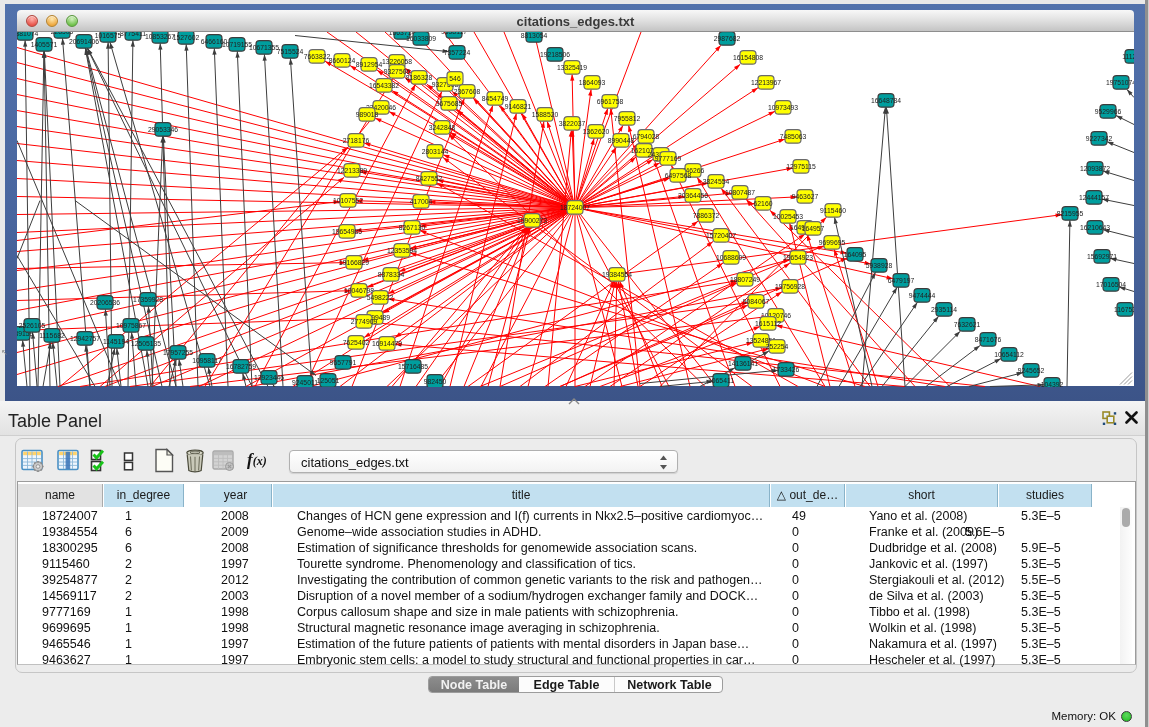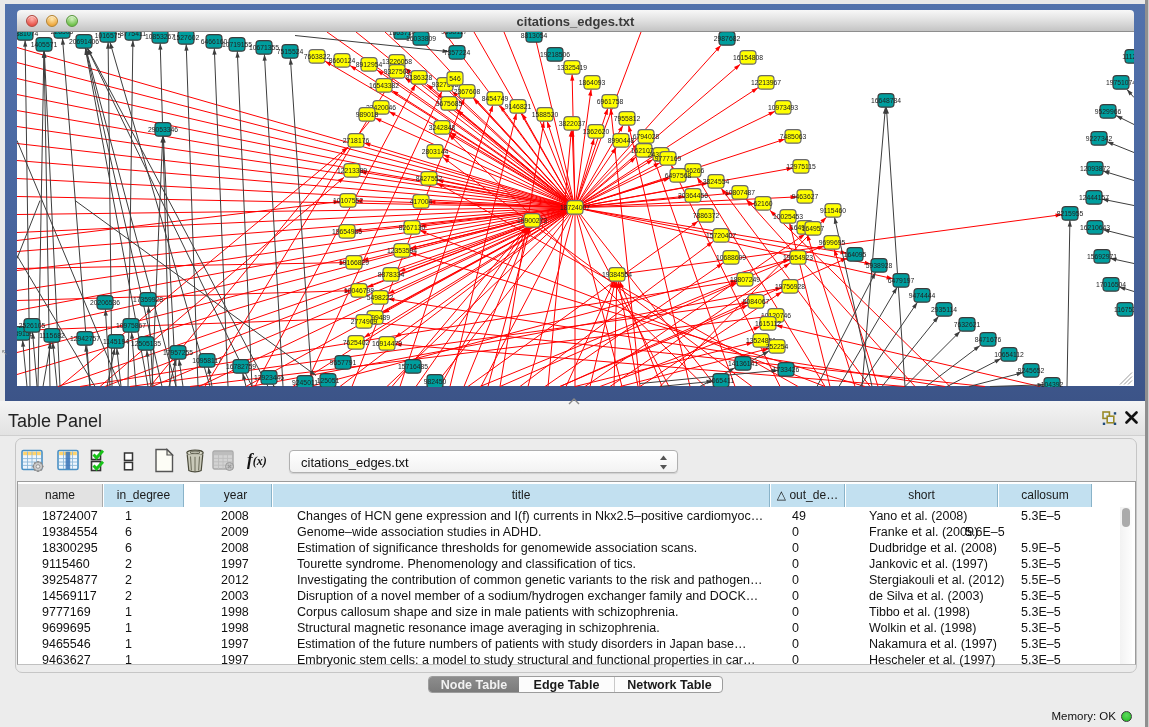--- a/index.html
+++ b/index.html
@@ -860,21 +860,21 @@
   </div>
 
   <div id="tablewhite"></div>
 
   <div class="hcell" style="left:18px;width:85px;background:#e2e2e2;border-right:1px solid #aaa">name</div>
   <div class="hcell" style="left:104px;width:80px">in_degree</div>
   <div class="hcell" style="left:200px;width:72px">year</div>
   <div class="hcell" style="left:273px;width:497px">title</div>
   <div class="hcell" style="left:771px;width:74px">△ out_de…</div>
   <div class="hcell" style="left:846px;width:152px">short</div>
-  <div class="hcell" style="left:999px;width:93px">callosum</div>
+  <div class="hcell" style="left:999px;width:93px">studies</div>
   <div class="row" style="top:508px">
       <span style="left:25px">18724007</span>
       <span style="left:108px">1</span>
       <span style="left:204px">2008</span>
       <span style="left:280px">Changes of HCN gene expression and I(f) currents in Nkx2.5–positive cardiomyoc…</span>
       <span style="left:775px">49</span>
       <span style="left:852px">Yano et al. (2008)</span>
       <span style="left:1004px">5.3E–5</span>
     </div>
     <div class="row" style="top:524px">
@@ -937,21 +937,21 @@
       <span style="left:204px">1998</span>
       <span style="left:280px">Structural magnetic resonance image averaging in schizophrenia.</span>
       <span style="left:775px">0</span>
       <span style="left:852px">Wolkin et al. (1998)</span>
       <span style="left:1004px">5.3E–5</span>
     </div>
     <div class="row" style="top:636px">
       <span style="left:25px">9465546</span>
       <span style="left:108px">1</span>
       <span style="left:204px">1997</span>
-      <span style="left:280px">Estimation of the future numbers of patients with study disorders in Japan base…</span>
+      <span style="left:280px">Estimation of the future patients of patients with mental disorders in Japan base…</span>
       <span style="left:775px">0</span>
       <span style="left:852px">Nakamura et al. (1997)</span>
       <span style="left:1004px">5.3E–5</span>
     </div>
     <div class="row" style="top:652px">
       <span style="left:25px">9463627</span>
       <span style="left:108px">1</span>
       <span style="left:204px">1997</span>
       <span style="left:280px">Embryonic stem cells: a model to study structural and functional properties in car…</span>
       <span style="left:775px">0</span>

